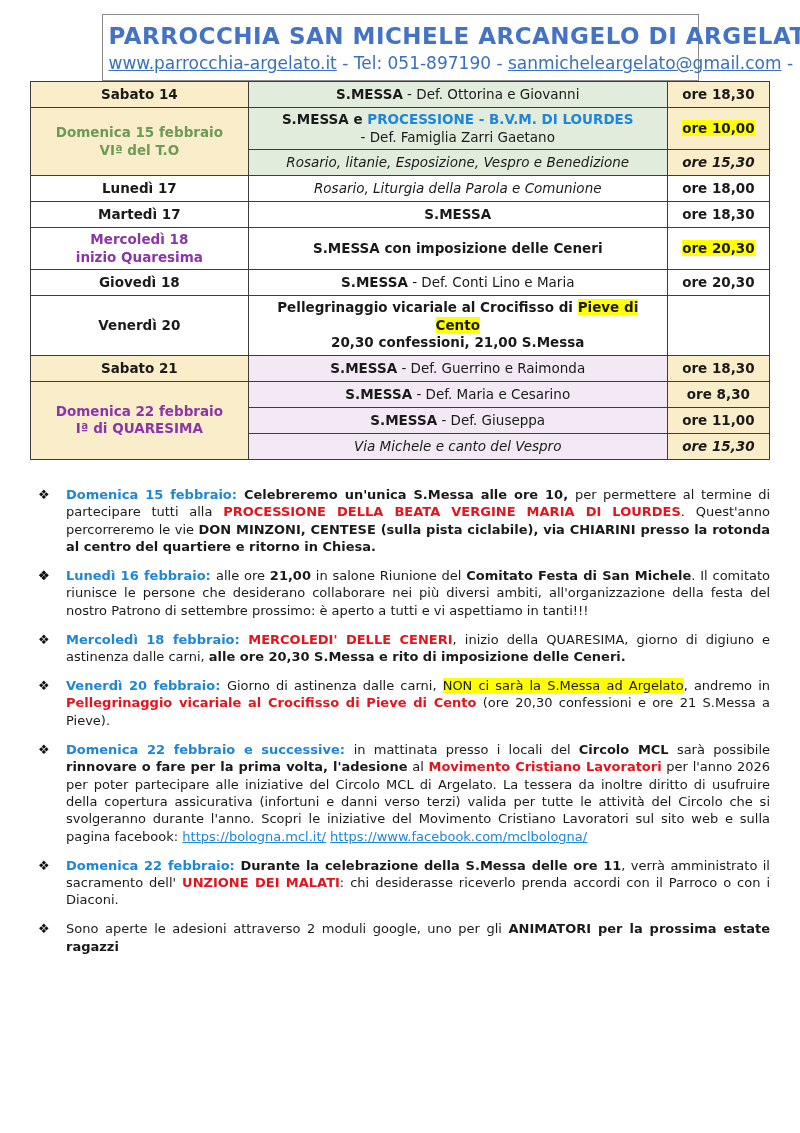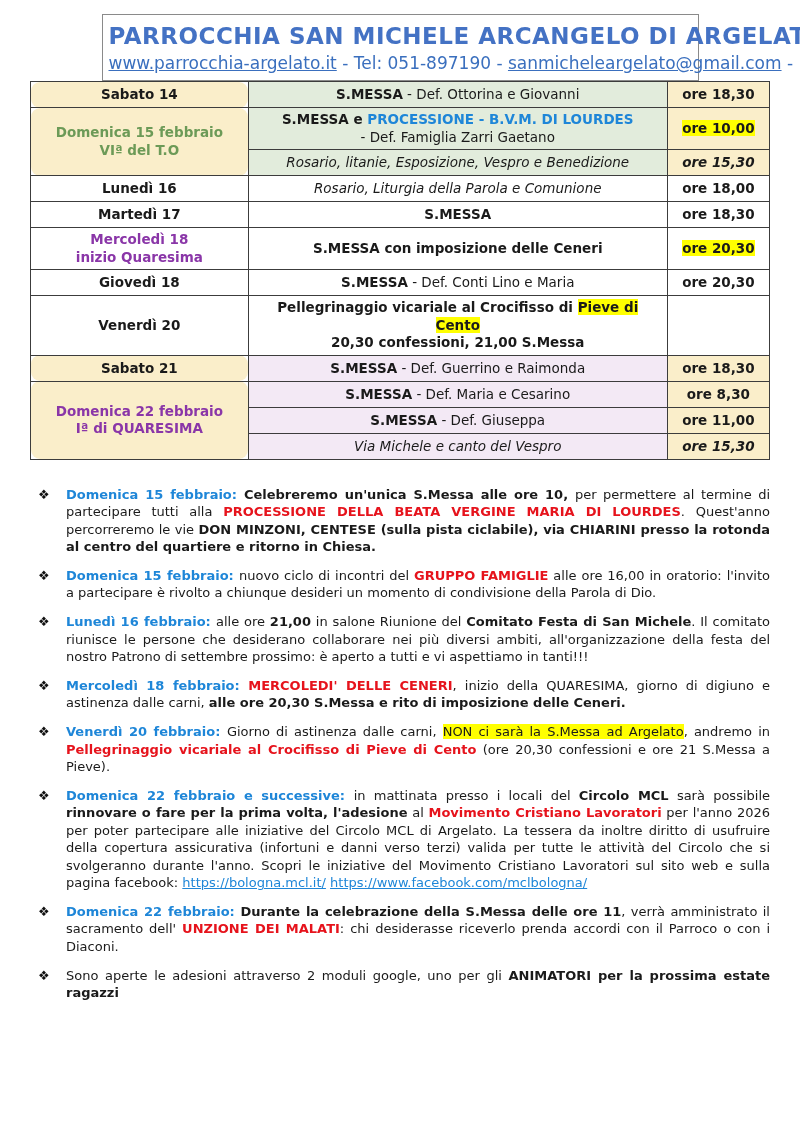--- a/index.html
+++ b/index.html
@@ -28,21 +28,21 @@
   }
 
   
   table.schedule {
     border-collapse:collapse; width:740px; margin:0 auto; table-layout:fixed;
   }
   table.schedule td {
     border:1.6px solid #3c3c3c; padding:3px 5px; vertical-align:middle;
     text-align:center; font-size:13.5px; height:26px; line-height:1.3;
   }
-  td.day   { width:213px; font-weight:bold; font-size:14px;border-radius:9px; }
+  td.day   { width:213px; font-weight:bold; font-size:14px; }
   td.event { width:410px; }
   td.time  { width:100px;  font-weight:bold; font-size:14px; }
   td.cream   { background:var(--cream); }
   td.greenbg { background:var(--green_bg); }
   td.lav     { background:var(--lavender_bg); }
 
   
   .bold { font-weight:bold; }
   .italic { font-style:italic; }
   .red { color:var(--red); }
@@ -85,21 +85,21 @@
         <tr>
           <td rowspan="2" class="day cream"><span class="green">Domenica 15 febbraio</span><br><span class="green">VIª del T.O</span></td>
           <td class="event greenbg"><span class="bold">S.MESSA e </span><span class="bold blue">PROCESSIONE - B.V.M. DI LOURDES</span><br><span>- Def. Famiglia Zarri Gaetano</span></td>
           <td class="time cream"><span class="hl">ore 10,00</span></td>
         </tr>
         <tr>
           <td class="event greenbg"><span class="italic">Rosario, litanie, Esposizione, Vespro e Benedizione</span></td>
           <td class="time cream"><span class="italic">ore 15,30</span></td>
         </tr>
         <tr>
-          <td class="day"><span>Lunedì 16</span></td>
+          <td class="day"><span>Lunedì 17</span></td>
           <td class="event"><span class="italic">Rosario, Liturgia della Parola e Comunione</span></td>
           <td class="time"><span>ore 18,00</span></td>
         </tr>
         <tr>
           <td class="day"><span>Martedì 17</span></td>
           <td class="event"><span class="bold">S.MESSA</span></td>
           <td class="time"><span>ore 18,30</span></td>
         </tr>
         <tr>
           <td class="day"><span class="purple">Mercoledì 18</span><br><span class="purple">inizio Quaresima</span></td>
@@ -132,21 +132,21 @@
         </tr>
         <tr>
           <td class="event lav"><span class="italic">Via Michele e canto del Vespro</span></td>
           <td class="time cream"><span class="italic">ore 15,30</span></td>
         </tr>
       </tbody>
   </table>
 
   <ul class="announcements" id="announcements">
       <li><span class="bullet">❖</span><span><span class="bold blue">Domenica 15 febbraio: </span><span class="bold">Celebreremo un'unica S.Messa alle ore 10, </span><span>per permettere al termine di partecipare tutti alla </span><span class="bold red">PROCESSIONE DELLA BEATA VERGINE MARIA DI LOURDES</span><span>. Quest'anno percorreremo le vie </span><span class="bold">DON MINZONI, CENTESE (sulla pista ciclabile), via CHIARINI presso la rotonda al centro del quartiere e ritorno in Chiesa.</span></span></li>
-      <li><span class="bullet">❖</span><span><span class="bold blue">Domenica 15 febbraio: </span><span>nuovo ciclo di incontri del </span><span class="bold red">GRUPPO FAMIGLIE</span><span> alle ore 16,00 in oratorio: l'invito a partecipare è rivolto a chiunque desideri un momento di condivisione della Parola di Dio.</span></span></li>
+      <li><span class="bullet">❖</span></li>
       <li><span class="bullet">❖</span><span><span class="bold blue">Lunedì 16 febbraio: </span><span>alle ore </span><span class="bold">21,00</span><span> in salone Riunione del </span><span class="bold">Comitato Festa di San Michele</span><span>. Il comitato riunisce le persone che desiderano collaborare nei più diversi ambiti, all'organizzazione della festa del nostro Patrono di settembre prossimo: è aperto a tutti e vi aspettiamo in tanti!!!</span></span></li>
       <li><span class="bullet">❖</span><span><span class="bold blue">Mercoledì 18 febbraio: </span><span class="bold red">MERCOLEDI' DELLE CENERI</span><span>, inizio della QUARESIMA, giorno di digiuno e astinenza dalle carni, </span><span class="bold">alle ore 20,30 S.Messa e rito di imposizione delle Ceneri.</span></span></li>
       <li><span class="bullet">❖</span><span><span class="bold blue">Venerdì 20 febbraio: </span><span>Giorno di astinenza dalle carni, </span><span class="hl">NON ci sarà la S.Messa ad Argelato</span><span>, andremo in </span><span class="bold red">Pellegrinaggio vicariale al Crocifisso di Pieve di Cento</span><span> (ore 20,30 confessioni e ore 21 S.Messa a Pieve).</span></span></li>
       <li><span class="bullet">❖</span><span><span class="bold blue">Domenica 22 febbraio e successive: </span><span>in mattinata presso i locali del </span><span class="bold">Circolo MCL</span><span> sarà possibile </span><span class="bold">rinnovare o fare per la prima volta, l'adesione</span><span> al </span><span class="bold red">Movimento Cristiano Lavoratori</span><span> per l'anno 2026 per poter partecipare alle iniziative del Circolo MCL di Argelato. La tessera da inoltre diritto di usufruire della copertura assicurativa (infortuni e danni verso terzi) valida per tutte le attività del Circolo che si svolgeranno durante l'anno. Scopri le iniziative del Movimento Cristiano Lavoratori sul sito web e sulla pagina facebook: </span><a class="link">https://bologna.mcl.it/</a><span>   </span><a class="link">https://www.facebook.com/mclbologna/</a></span></li>
       <li><span class="bullet">❖</span><span><span class="bold blue">Domenica 22 febbraio: </span><span class="bold">Durante la celebrazione della S.Messa delle ore 11</span><span>, verrà amministrato il sacramento dell' </span><span class="bold red">UNZIONE DEI MALATI</span><span>: chi desiderasse riceverlo prenda accordi con il Parroco o con i Diaconi.</span></span></li>
       <li><span class="bullet">❖</span><span><span>Sono aperte le adesioni attraverso 2 moduli google, uno per gli </span><span class="bold">ANIMATORI per la prossima estate ragazzi</span></span></li>
     </ul>
 
 </div>
 

